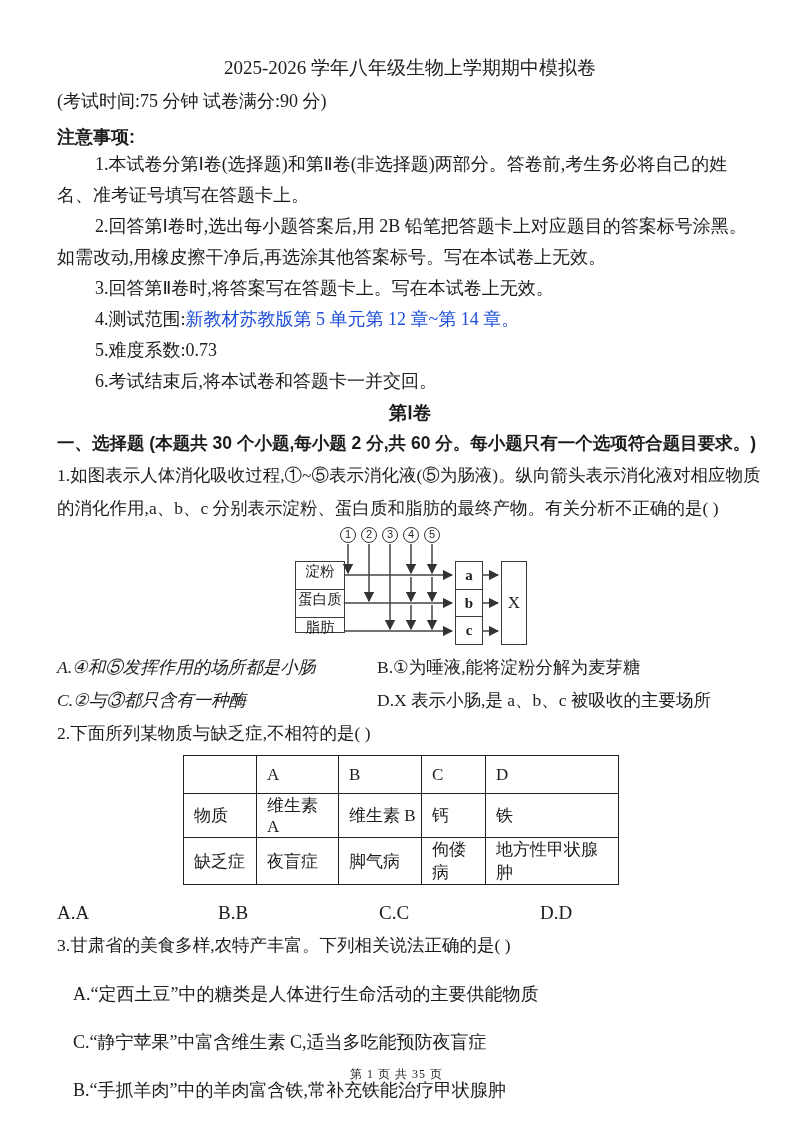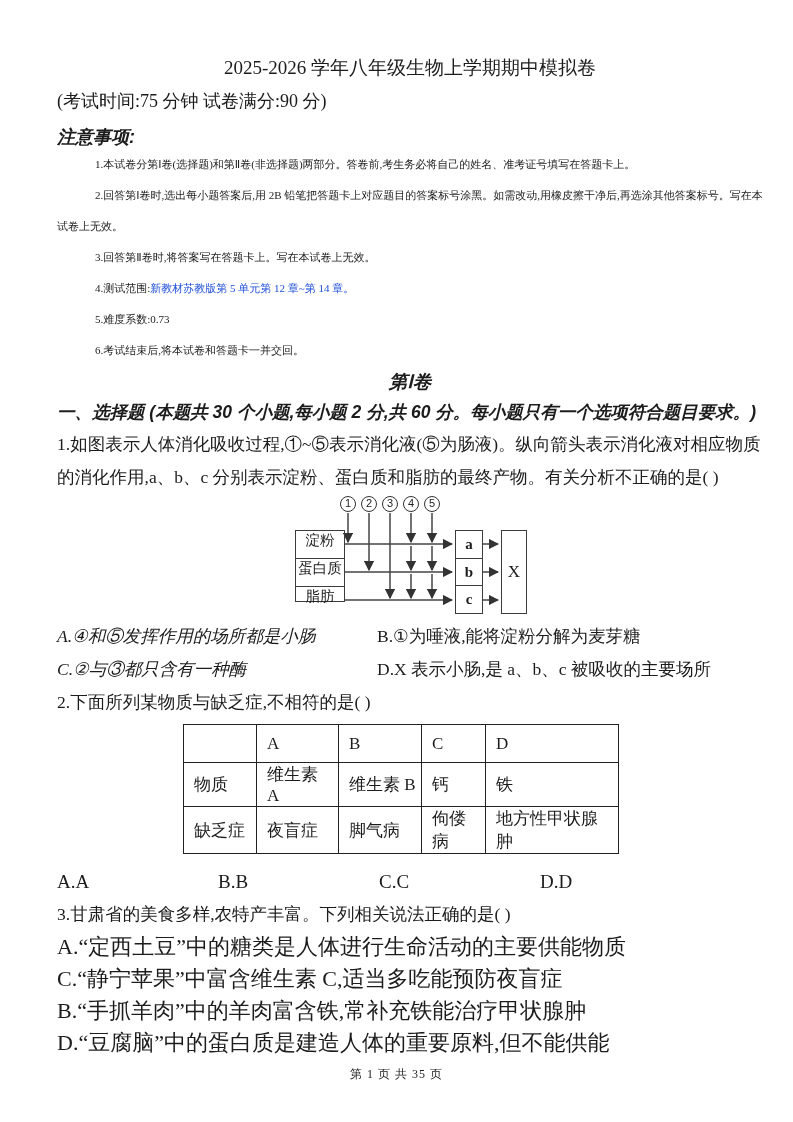--- a/index.html
+++ b/index.html
@@ -6,25 +6,25 @@
   .page{
     position:relative;
     width:793px;height:1122px;
     background:#ffffff;
     color:#1c1c1c;
     font-family:"Liberation Serif", serif;
     box-sizing:border-box;
     padding:56px 30px 0 57px;
     overflow:hidden;
   }
-  .heiti{font-family:"Liberation Sans", sans-serif;font-weight:700;font-style:italic;}
+  .heiti{font-family:"Liberation Sans", sans-serif;font-weight:700;}
   .title{font-size:19px;line-height:24px;font-weight:400;margin:0;text-align:center;}
   .subtitle{font-size:18px;line-height:24px;margin-top:9px;text-align:left;}
   .notice-heading{font-size:18px;line-height:24px;margin-top:12px;}
-  .notice p{margin:0;font-size:11px;line-height:31px;text-indent:38px;}
+  .notice p{margin:0;font-size:18px;line-height:31px;text-indent:38px;}
   .red{color:#1d4ed8;}
   .sec-heading{font-size:18.5px;line-height:30px;margin-top:1px;text-align:center;}
   .instruction{font-size:17.5px;line-height:31px;}
   .qtext{margin:0;font-size:17.5px;line-height:33px;}
   
   .diagram{position:relative;width:250px;height:124px;margin:2px auto 0;}
   .diagram svg{position:absolute;left:0;top:0;}
   .circle{
     position:absolute;top:0;width:16px;height:16px;box-sizing:border-box;
     border:1.3px solid #333;border-radius:50%;
@@ -42,21 +42,21 @@
   .optrow2{display:flex;font-size:17.5px;line-height:33px;}
   .optrow2 .o-left{width:320px;flex:0 0 320px;font-style:italic;}
   .optrow4{display:flex;font-size:19px;line-height:33px;margin-top:11px;align-items:flex-end;}
   .optrow4 span{width:161px;flex:0 0 161px;}
   .optrow4 span:last-child{flex:0 0 auto;width:auto;}
   
   table.q2table{border-collapse:collapse;margin:5px 0 0 126px;font-size:17px;color:#1c1c1c;}
   table.q2table td{border:1.6px solid #222;padding:0 4px 0 10px;vertical-align:middle;}
   .col0{width:58px;} .col1{width:67px;} .col2{width:68px;} .col3{width:49px;} .col4{width:118px;}
   .rowA td{height:37px;} .rowB td{height:40px;} .rowC td{height:38px;}
-  .q3opts p{margin:0;font-size:22px;line-height:32px;}
+  .q3opts p{margin:16px;font-size:18px;line-height:32px;}
   .footer{position:absolute;left:0;right:0;top:1066px;text-align:center;font-size:12px;letter-spacing:1px;}
 </style>
 </head>
 <body>
 
 <div class="page">
 
   <h1 class="title">2025-2026 学年八年级生物上学期期中模拟卷</h1>
   <div class="subtitle">(考试时间:75 分钟  试卷满分:90 分)</div>
 

